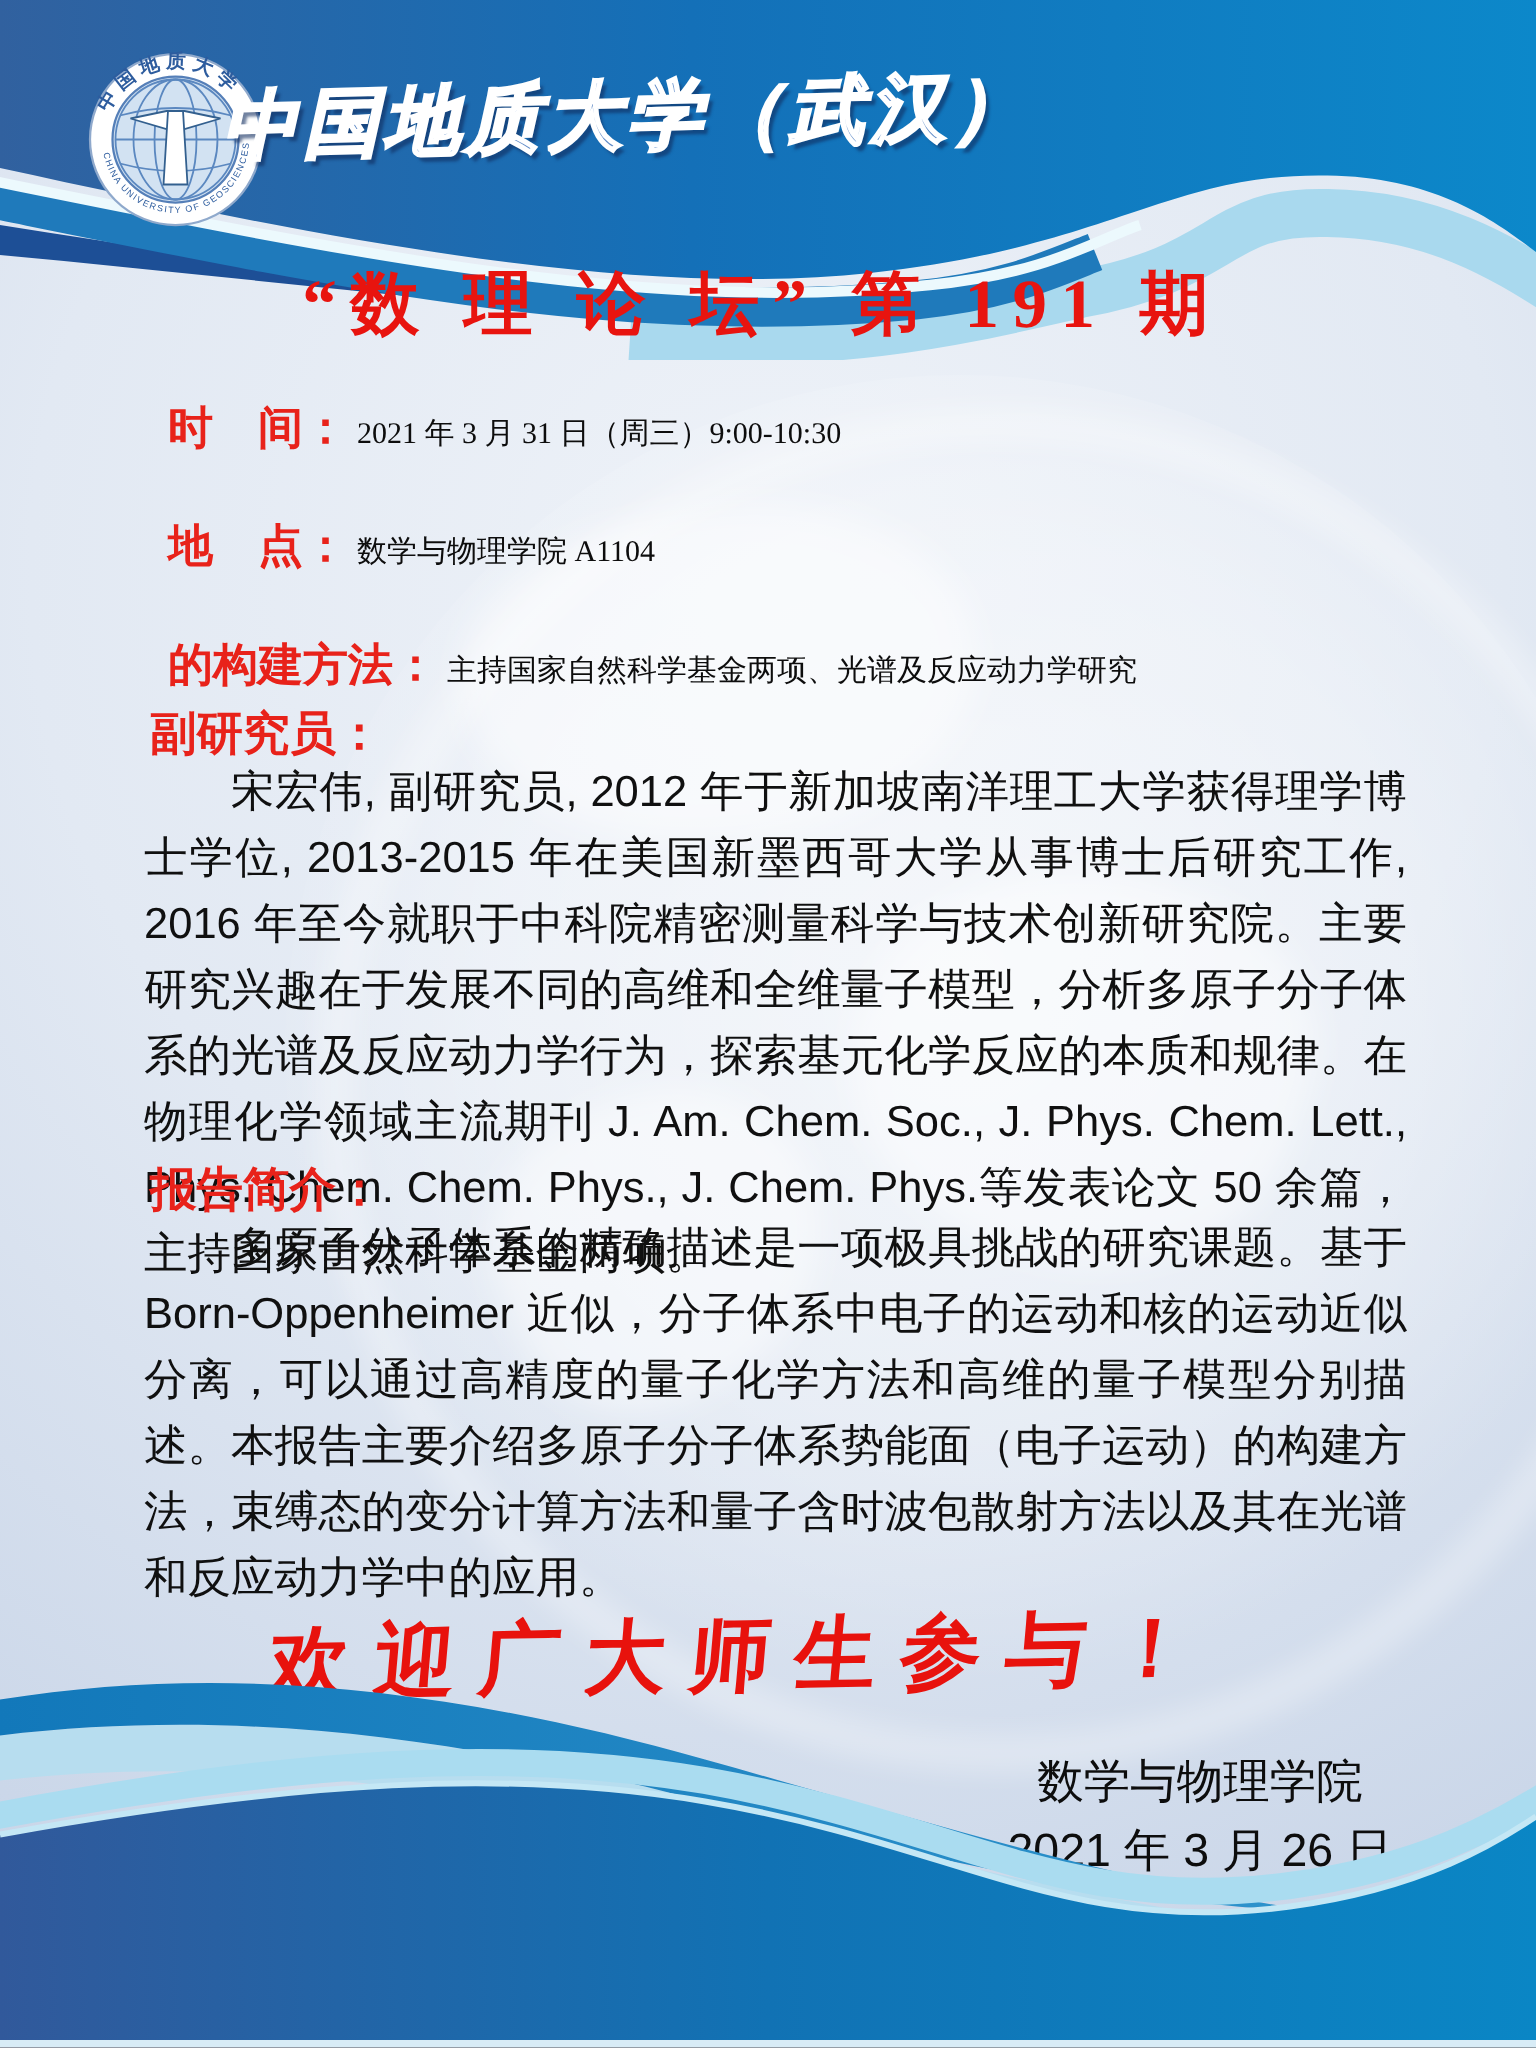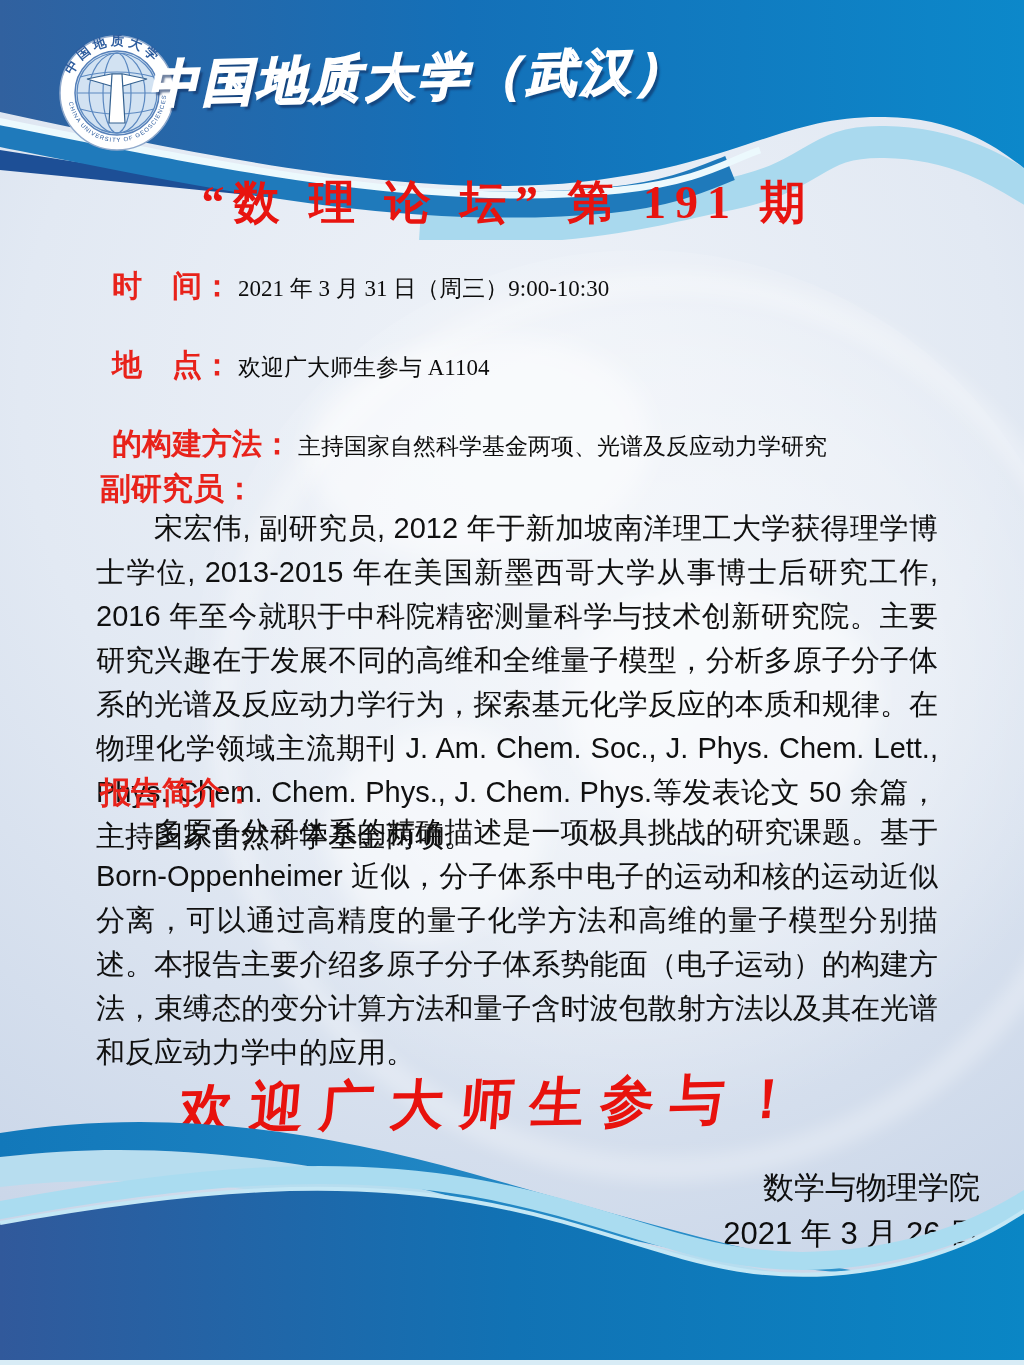--- a/index.html
+++ b/index.html
@@ -33,39 +33,39 @@
   
   .forum-title{
     position:absolute;left:0;top:172px;width:1016px;text-align:center;
     font-family:"Liberation Serif","DejaVu Serif",serif;
     font-size:46px;font-weight:bold;letter-spacing:9px;color:#e8140f;white-space:nowrap;
   }
   
   .info-block{position:absolute;left:112px;top:244px;width:860px;}
   .info-row{display:flex;align-items:baseline;margin-bottom:13px;line-height:42px;white-space:nowrap;}
   .info-label{color:#e8221a;font-weight:bold;font-size:30px;flex:0 0 auto;}
-  .info-value{color:#0d0d0d;font-size:23px;font-family:"Liberation Serif","DejaVu Sans",sans-serif;padding-left:6px;margin-top:24px;}
+  .info-value{color:#0d0d0d;font-size:20px;font-family:"Liberation Serif","DejaVu Sans",sans-serif;padding-left:6px;margin-top:24px;}
   
   .section-heading{position:absolute;left:100px;font-size:31px;font-weight:bold;color:#e8221a;}
   .h-bio{top:468px;} .h-abs{top:772px;}
   .para{
     position:absolute;left:96px;width:842px;
     font-size:29px;line-height:44px;color:#101010;text-align:justify;text-indent:2em;
     font-family:Liberation Sans, sans-serif;
   }
   .p-bio{top:506px;} .p-abs{top:810px;}
   
   .welcome{
     position:absolute;left:0;top:1068px;width:990px;text-align:center;
     font-family:"DejaVu Serif","Liberation Serif",serif;
     font-size:54px;font-weight:bold;color:#e8120d;letter-spacing:16px;white-space:nowrap;
     transform:skewX(-6deg) rotate(-1deg);
   }
   
-  .footer-sign{position:absolute;left:620px;top:1168px;width:360px;text-align:right;color:#0d0d0d;}
+  .footer-sign{position:absolute;left:620px;top:1168px;width:360px;text-align:center;color:#0d0d0d;}
   .footer-org{font-size:31px;line-height:40px;}
   .footer-date{font-size:31px;line-height:40px;margin-top:6px;font-family:Liberation Sans, sans-serif;}
   .bottom-waves{position:absolute;left:0;bottom:0;width:1024px;height:270px;}
 </style>
 </head>
 <body>
 
 <div class="poster">
 
   <div class="globe-wm">
@@ -121,21 +121,21 @@
 
   <div class="forum-title">“数 理 论 坛” 第 191 期</div>
 
   <div class="info-block">
     <div class="info-row">
       <span class="info-label">时　间：</span>
       <span class="info-value">2021 年 3 月 31 日（周三）9:00-10:30</span>
     </div>
     <div class="info-row">
       <span class="info-label">地　点：</span>
-      <span class="info-value">欢迎广大师生参与 A1104</span>
+      <span class="info-value">数学与物理学院 A1104</span>
     </div>
     <div class="info-row">
       <span class="info-label">的构建方法：</span>
       <span class="info-value">主持国家自然科学基金两项、光谱及反应动力学研究</span>
     </div>
   </div>
 
   <div class="section-heading h-bio">副研究员：</div>
   <div class="para p-bio">宋宏伟, 副研究员, 2012 年于新加坡南洋理工大学获得理学博士学位, 2013-2015 年在美国新墨西哥大学从事博士后研究工作, 2016 年至今就职于中科院精密测量科学与技术创新研究院。主要研究兴趣在于发展不同的高维和全维量子模型，分析多原子分子体系的光谱及反应动力学行为，探索基元化学反应的本质和规律。在物理化学领域主流期刊 J. Am. Chem. Soc., J. Phys. Chem. Lett., Phys. Chem. Chem. Phys., J. Chem. Phys.等发表论文 50 余篇，主持国家自然科学基金两项。</div>
 

